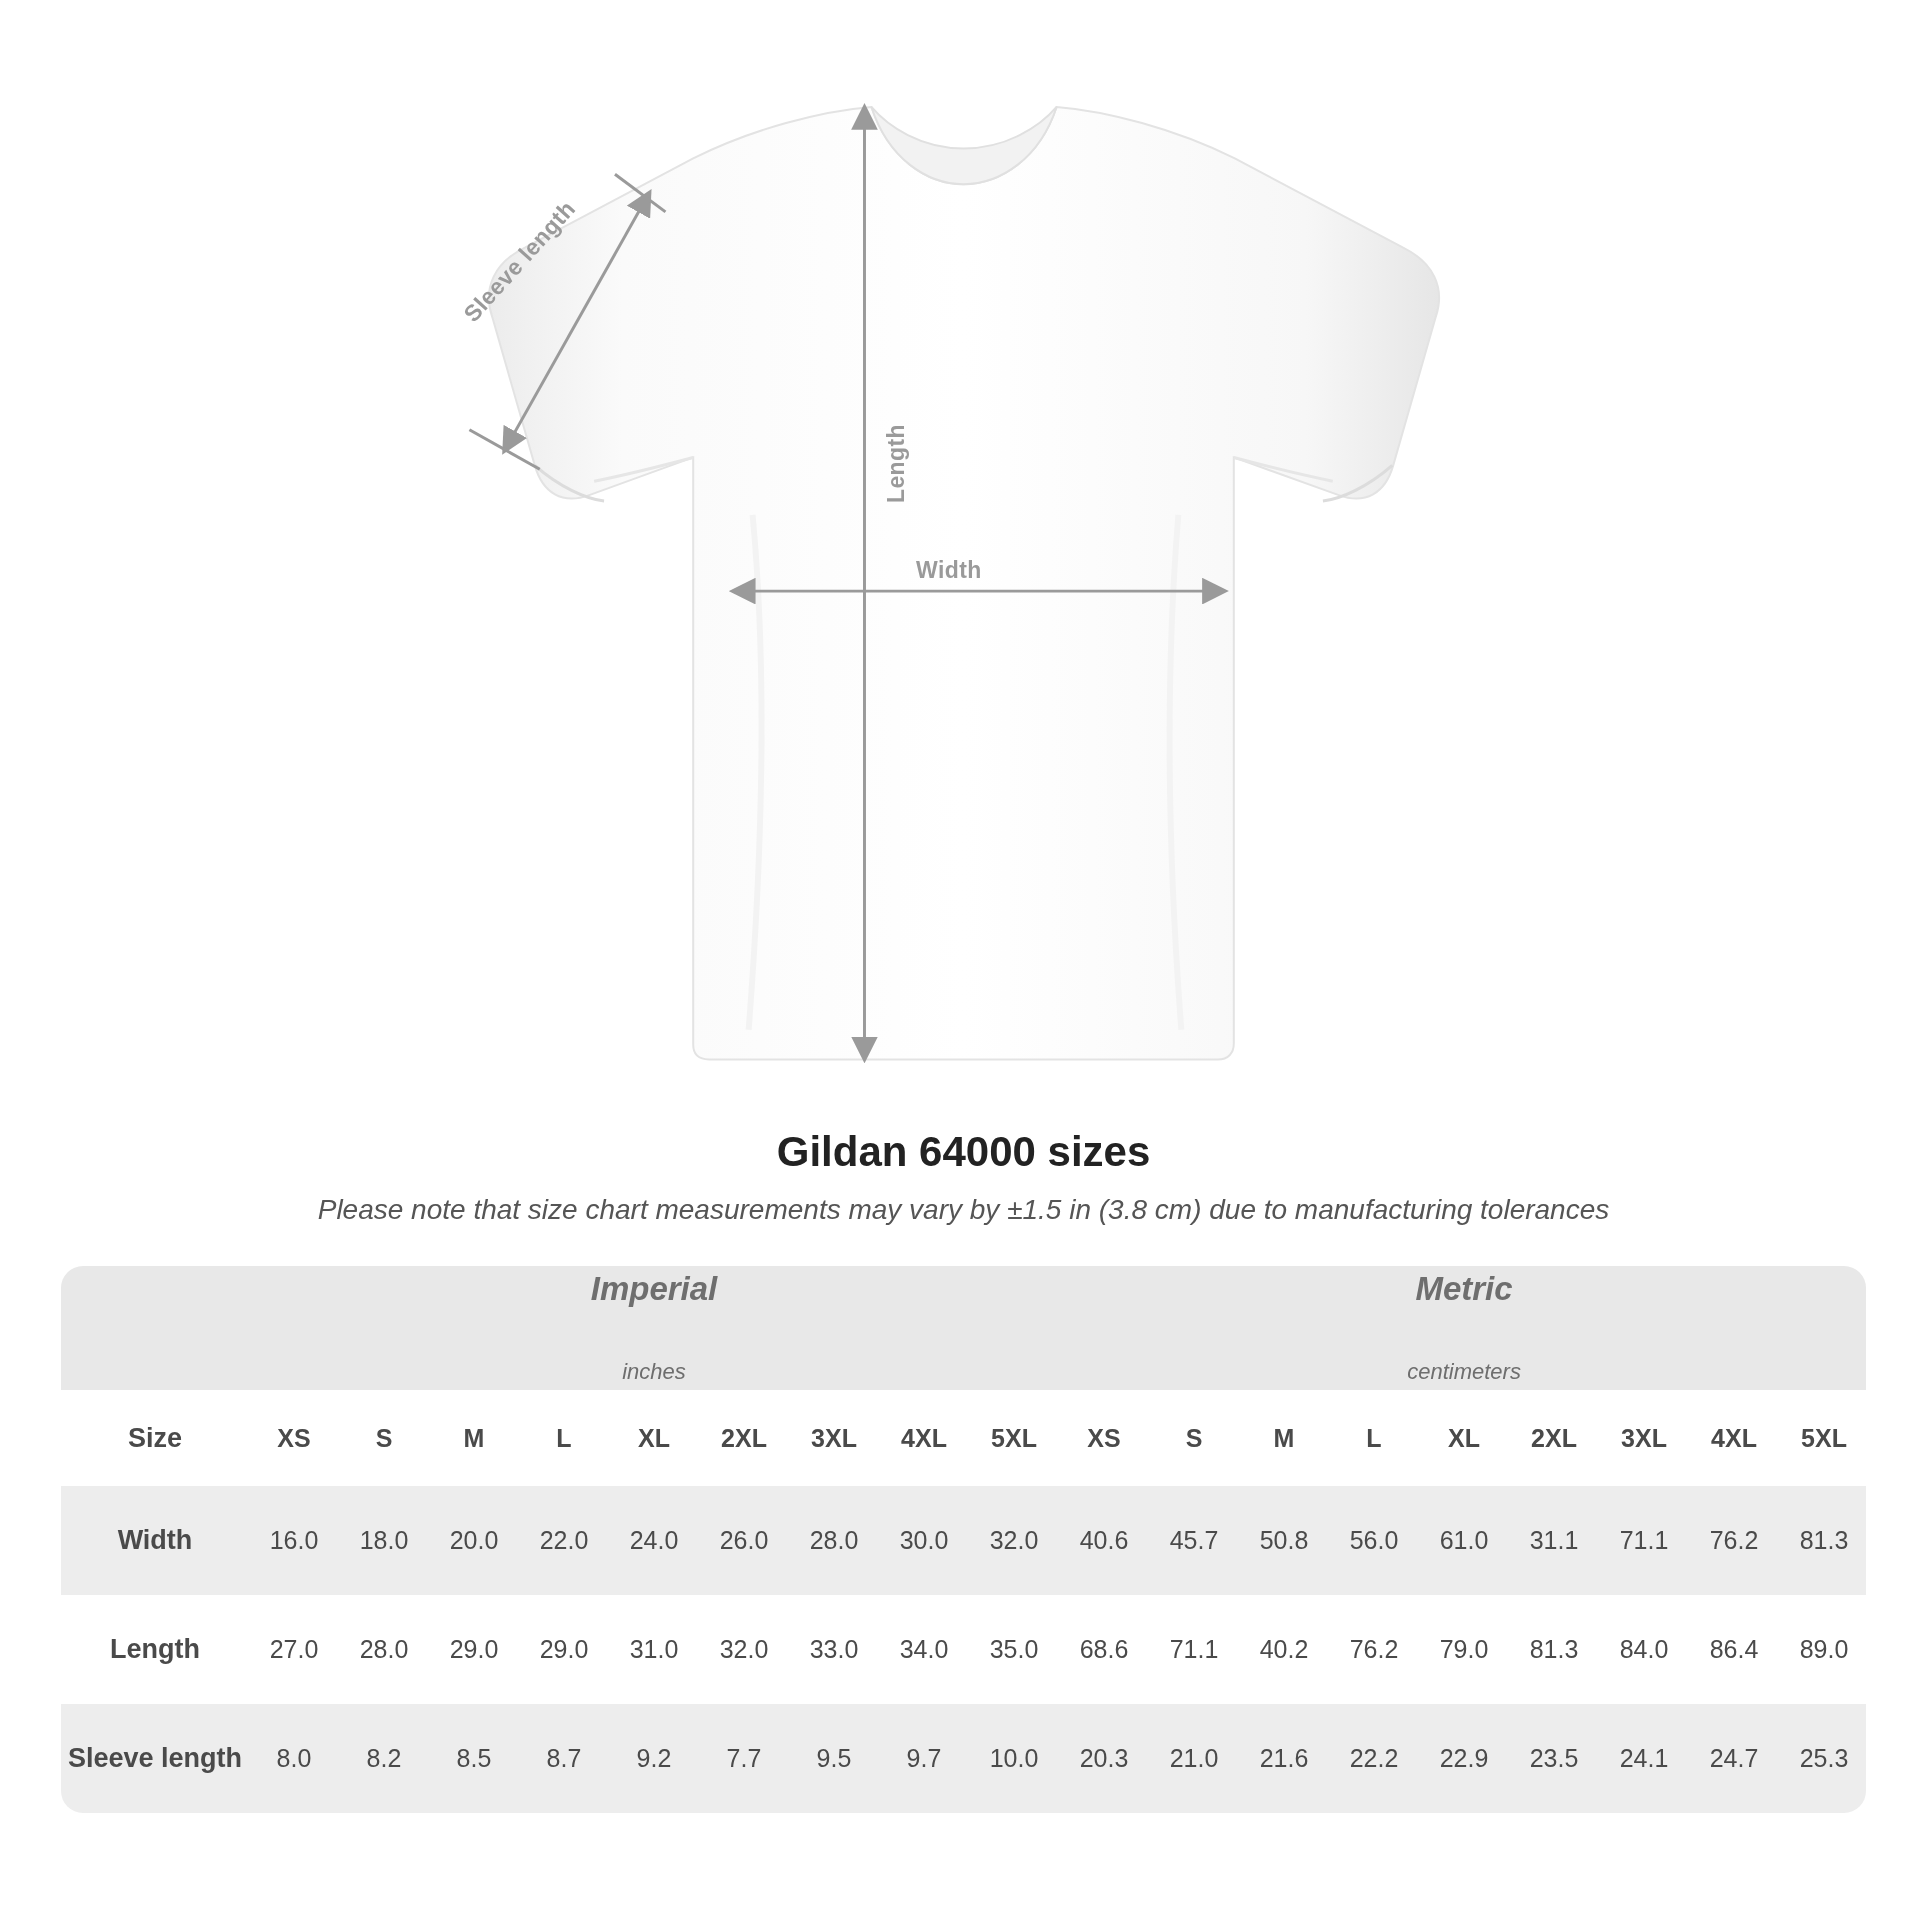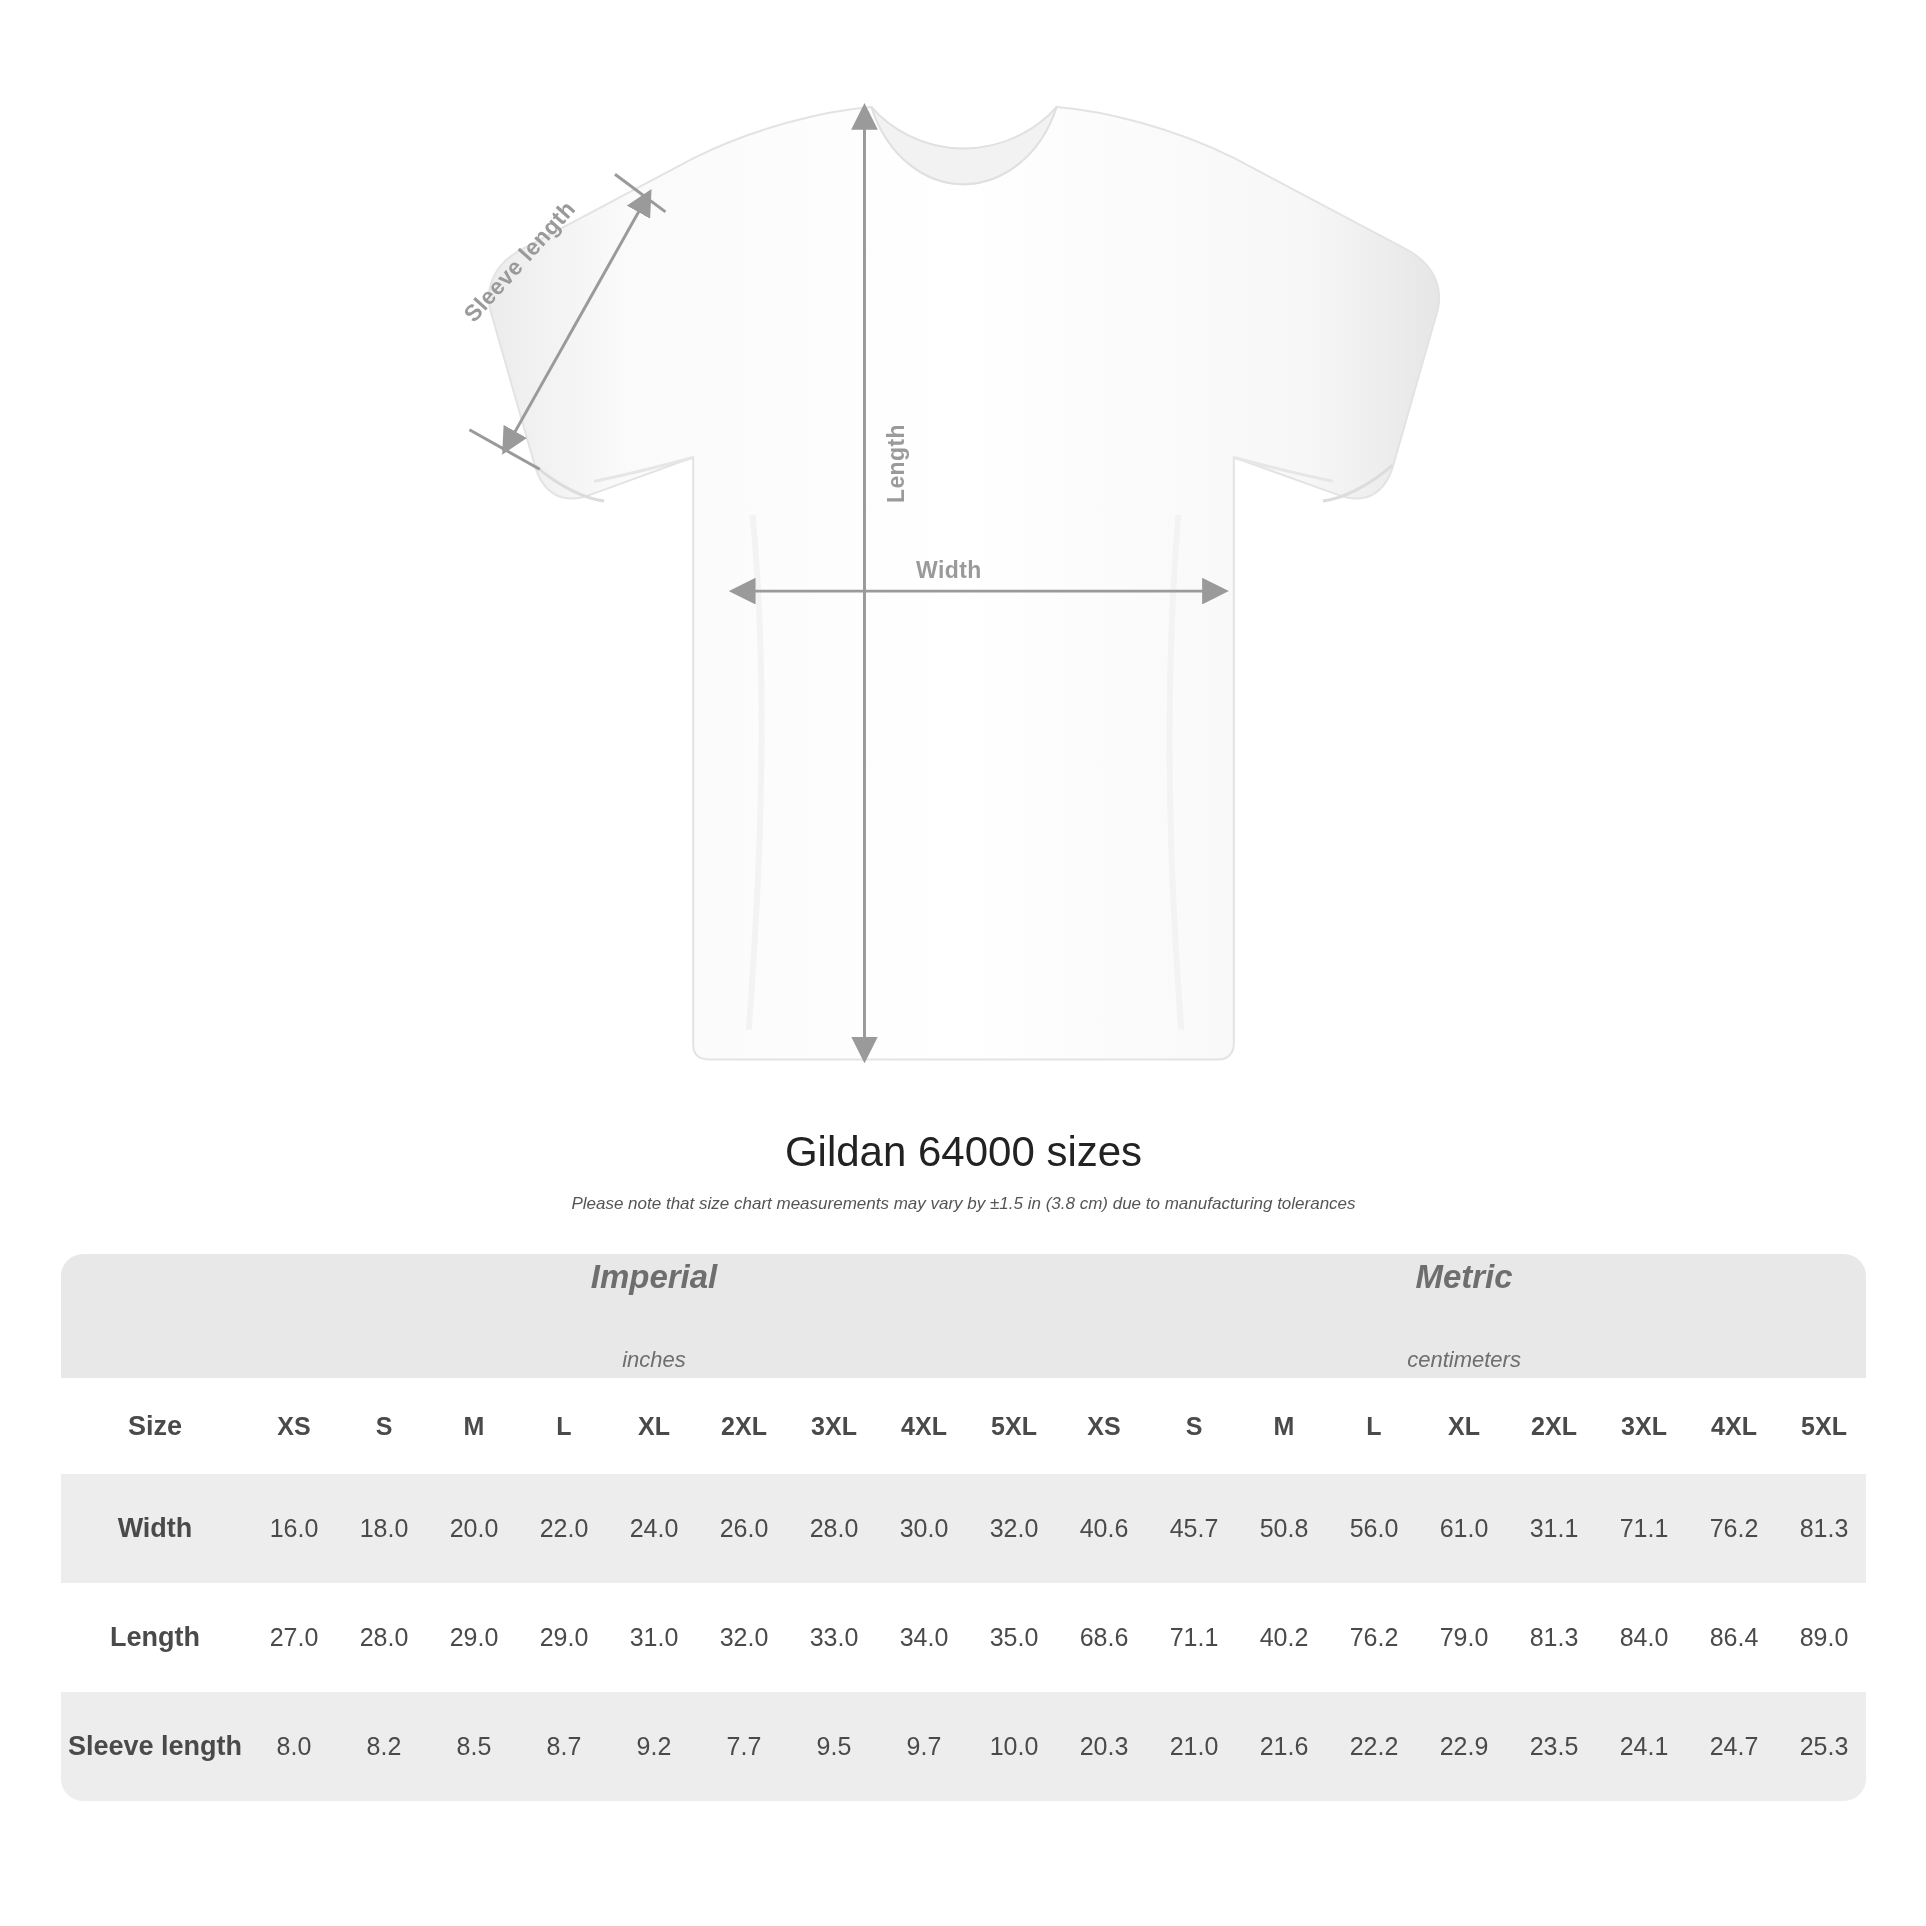--- a/index.html
+++ b/index.html
@@ -57,26 +57,26 @@
     top: 557px;
   }
 
   
   .title-block {
     text-align: center;
     margin-top: 24px;
   }
   .chart-title {
     font-size: 42px;
-    font-weight: normal;
+    font-weight: bold;
     color: #222222;
     margin: 0 0 18px 0;
   }
   .chart-note {
-    font-size: 17px;
+    font-size: 28px;
     font-style: italic;
     color: #555555;
     margin: 16px;
   }
 
   
   .table-wrap {
     margin: 40px 61px 0 61px;
     border-radius: 22px;
     overflow: hidden;

